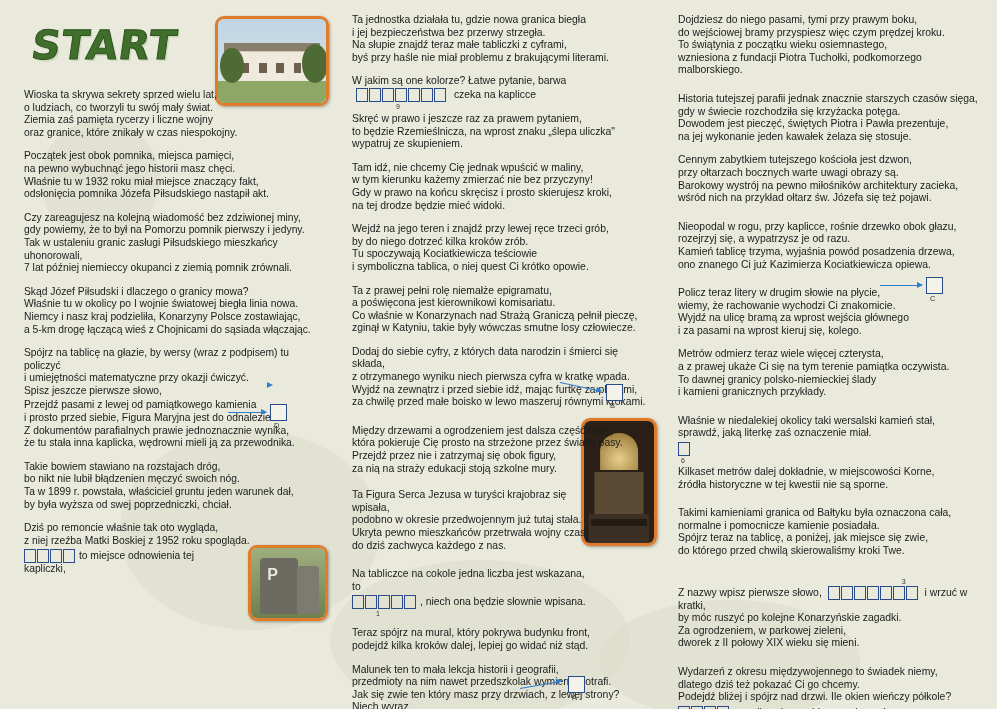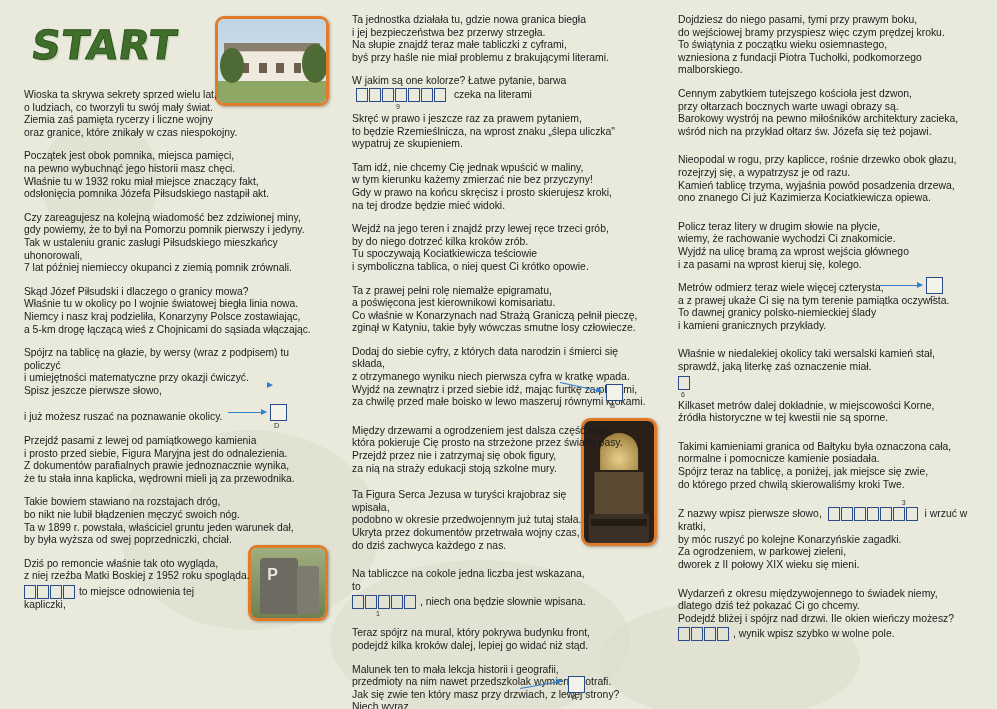--- a/index.html
+++ b/index.html
@@ -150,21 +150,20 @@
 Tak w ustaleniu granic zasługi Piłsudskiego mieszkańcy uhonorowali,
 7 lat później niemieccy okupanci z ziemią pomnik zrównali.</p>
     <p class="par">Skąd Józef Piłsudski i dlaczego o granicy mowa?
 Właśnie tu w okolicy po I wojnie światowej biegła linia nowa.
 Niemcy i nasz kraj podzieliła, Konarzyny Polsce zostawiając,
 a 5-km drogę łączącą wieś z Chojnicami do sąsiada włączając.</p>
 
     <p class="par" style="margin-bottom:2px">Spójrz na tablicę na głazie, by wersy (wraz z podpisem) tu policzyć
 i umiejętności matematyczne przy okazji ćwiczyć.
 Spisz jeszcze pierwsze słowo,</p>
-    <p class="par" style="margin-top:14px">i już możesz ruszać na poznawanie okolicy.</p>
     <p class="par">Przejdź pasami z lewej od pamiątkowego kamienia
 i prosto przed siebie, Figura Maryjna jest do odnalezienia.
 Z dokumentów parafialnych prawie jednoznacznie wynika,
 że tu stała inna kaplicka, wędrowni mieli ją za przewodnika.</p>
     <p class="par">Takie bowiem stawiano na rozstajach dróg,
 bo nikt nie lubił błądzenien męczyć swoich nóg.
 Ta w 1899 r. powstała, właściciel gruntu jeden warunek dał,
 by była wyższa od swej poprzedniczki, chciał.</p>
     <p class="par" style="margin-bottom:2px">Dziś po remoncie właśnie tak oto wygląda,
 z niej rzeźba Matki Boskiej z 1952 roku spogląda.</p>
@@ -184,21 +183,21 @@
 Na słupie znajdź teraz małe tabliczki z cyframi,
 byś przy haśle nie miał problemu z brakującymi literami.</p>
 
     <div style="font-size:10.4px;line-height:12.6px;margin-bottom:11px;position:relative">
       <div style="display:inline">W jakim są one kolorze? Łatwe pytanie,
 barwa</div>
       <span class="boxrow" style="margin:0 4px">
         <span class="bx"></span><span class="bx"></span><span class="bx"></span><span class="bx"></span><span class="bx"></span><span class="bx"></span><span class="bx"></span>
         <span class="num" style="left:40px;top:13px;">9</span>
       </span>
-      <span>czeka na literami</span>
+      <span>czeka na kaplicce</span>
     </div>
 
     <p class="par">Skręć w prawo i jeszcze raz za prawem pytaniem,
 to będzie Rzemieślnicza, na wprost znaku „ślepa uliczka" wypatruj ze skupieniem.</p>
     <p class="par">Tam idź, nie chcemy Cię jednak wpuścić w maliny,
 w tym kierunku każemy zmierzać nie bez przyczyny!
 Gdy w prawo na końcu skręcisz i prosto skierujesz kroki,
 na tej drodze będzie mieć widoki.</p>
     <p class="par">Wejdź na jego teren i znajdź przy lewej ręce trzeci grób,
 by do niego dotrzeć kilka kroków zrób.
@@ -211,21 +210,21 @@
     <p class="par">Dodaj do siebie cyfry, z których data narodzin i śmierci się składa,
 z otrzymanego wyniku niech pierwsza cyfra w kratkę wpada.
 Wyjdź na zewnątrz i przed siebie idź, mając furtkę za plecami,
 za chwilę przed małe boisko w lewo maszeruj równymi krokami.</p>
     <p class="par" style="margin-top:16px">Między drzewami a ogrodzeniem jest dalsza część trasy,
 która pokieruje Cię prosto na strzeżone przez światła pasy.
 Przejdź przez nie i zatrzymaj się obok figury,
 za nią na straży edukacji stoją szkolne mury.</p>
     <p class="par" style="margin-top:14px;width:240px">Ta Figura Serca Jezusa w turyści krajobraz się wpisała,
 podobno w okresie przedwojennym już tutaj stała.
-Ukryta przez dokumentów przetrwała wojny czas,
+Ukryta pewno mieszkańców przetrwała wojny czas,
 do dziś zachwyca każdego z nas.</p>
 
     <p class="par" style="margin-top:16px;margin-bottom:2px">Na tabliczce na cokole jedna liczba jest wskazana,
 to</p>
     <div style="font-size:10.4px;line-height:12.6px;margin-bottom:18px;position:relative">
       
       <span class="boxrow">
         <span class="bx"></span><span class="bx"></span><span class="bx"></span><span class="bx"></span><span class="bx"></span>
         <span class="num" style="left:24px;top:13px;">1</span>
       </span>
@@ -239,20 +238,24 @@
 Jak się zwie ten który masz przy drzwiach, z lewej strony?
 Niech wyraz</p>
 
   </div>
 
   <div class="col c3" style="padding-top:14px">
     <p class="par">Dojdziesz do niego pasami, tymi przy prawym boku,
 do wejściowej bramy przyspiesz więc czym prędzej kroku.
 To świątynia z początku wieku osiemnastego,
 wzniesiona z fundacji Piotra Tuchołki, podkomorzego malborskiego.</p>
+    <p class="par" style="margin-top:16px">Historia tutejszej parafii jednak znacznie starszych czasów sięga,
+gdy w świecie rozchodziła się krzyżacka potęga.
+Dowodem jest pieczęć, świętych Piotra i Pawła prezentuje,
+na jej wykonanie jeden kawałek żelaza się stosuje.</p>
     <p class="par" style="margin-top:8px">Cennym zabytkiem tutejszego kościoła jest dzwon,
 przy ołtarzach bocznych warte uwagi obrazy są.
 Barokowy wystrój na pewno miłośników architektury zacieka,
 wśród nich na przykład ołtarz św. Józefa się też pojawi.</p>
     <p class="par" style="margin-top:16px">Nieopodal w rogu, przy kaplicce, rośnie drzewko obok głazu,
 rozejrzyj się, a wypatrzysz je od razu.
 Kamień tablicę trzyma, wyjaśnia powód posadzenia drzewa,
 ono znanego Ci już Kazimierza Kociatkiewicza opiewa.</p>
     <p class="par" style="margin-top:16px">Policz teraz litery w drugim słowie na płycie,
 wiemy, że rachowanie wychodzi Ci znakomicie.
@@ -270,35 +273,35 @@
         <span class="num" style="left:3px;top:13px;">6</span>
       </span>
     </div>
     <p class="par" style="margin-top:10px">Kilkaset metrów dalej dokładnie, w miejscowości Korne,
 źródła historyczne w tej kwestii nie są sporne.</p>
     <p class="par" style="margin-top:16px">Takimi kamieniami granica od Bałtyku była oznaczona cała,
 normalne i pomocnicze kamienie posiadała.
 Spójrz teraz na tablicę, a poniżej, jak miejsce się zwie,
 do którego przed chwilą skierowaliśmy kroki Twe.</p>
 
-    <div style="font-size:10.4px;line-height:12.6px;margin-top:16px;position:relative">
+    <div style="font-size:10.4px;line-height:12.6px;margin-top:28px;position:relative">
       <span>Z nazwy wpisz pierwsze słowo,</span>
       <span class="boxrow" style="margin:0 3px">
         <span class="bx"></span><span class="bx"></span><span class="bx"></span><span class="bx"></span><span class="bx"></span><span class="bx"></span><span class="bx"></span>
         <span class="num" style="left:74px;top:-10px;">3</span>
       </span>
       <span style="white-space:pre-line">i wrzuć w kratki,
 by móc ruszyć po kolejne Konarzyńskie zagadki.
 Za ogrodzeniem, w parkowej zieleni,
 dworek z II połowy XIX wieku się mieni.</span>
     </div>
 
     <p class="par" style="margin-top:16px;margin-bottom:2px">Wydarzeń z okresu międzywojennego to świadek niemy,
 dlatego dziś też pokazać Ci go chcemy.
-Podejdź bliżej i spójrz nad drzwi. Ile okien wieńczy możesz?</p>
+Podejdź bliżej i spójrz nad drzwi. Ile okien wieńczy półkole?</p>
     <div style="font-size:10.4px;line-height:12.6px;margin-bottom:11px;position:relative">
       <span class="boxrow">
         <span class="bx"></span><span class="bx"></span><span class="bx"></span><span class="bx"></span>
         
       </span>
       <span>, wynik wpisz szybko w wolne pole.</span>
     </div>
 
   </div>
 

